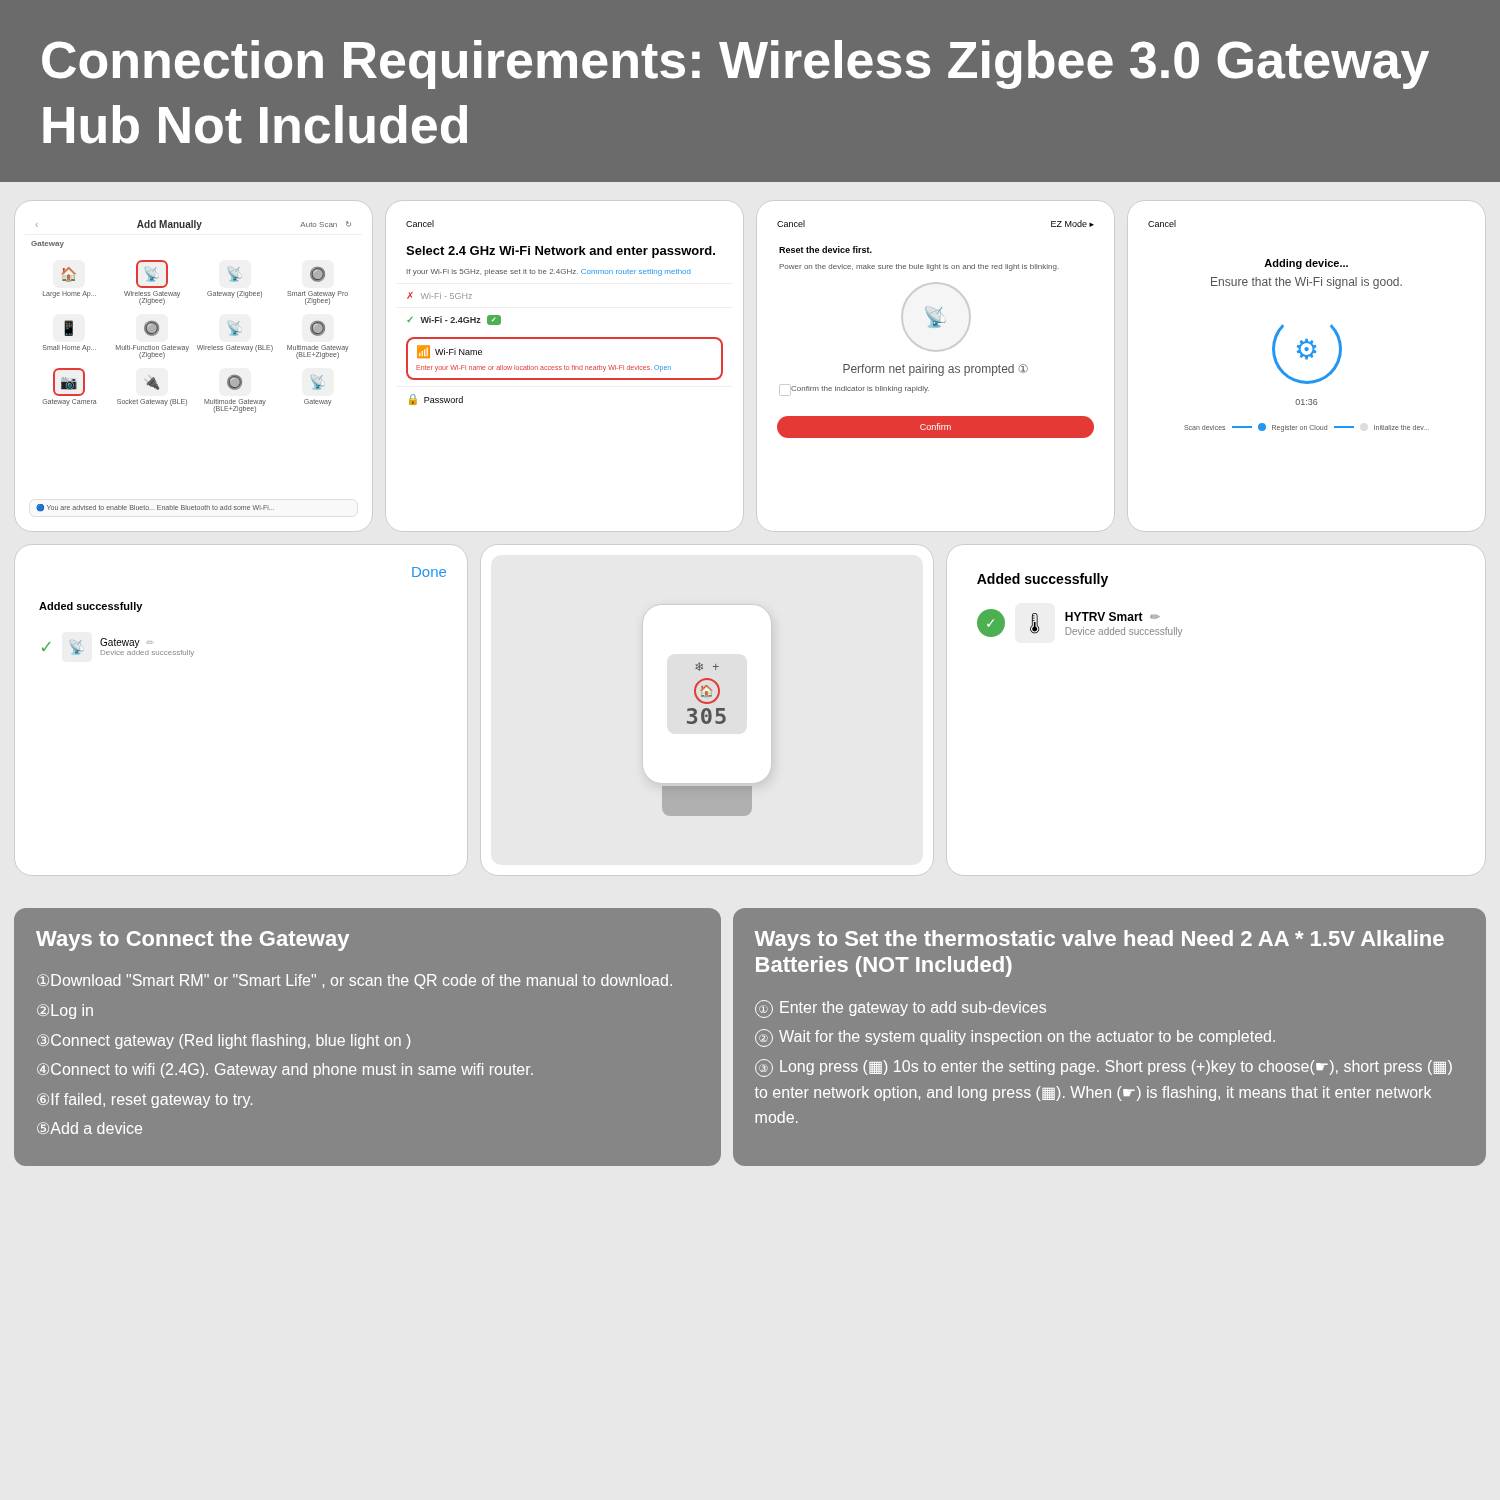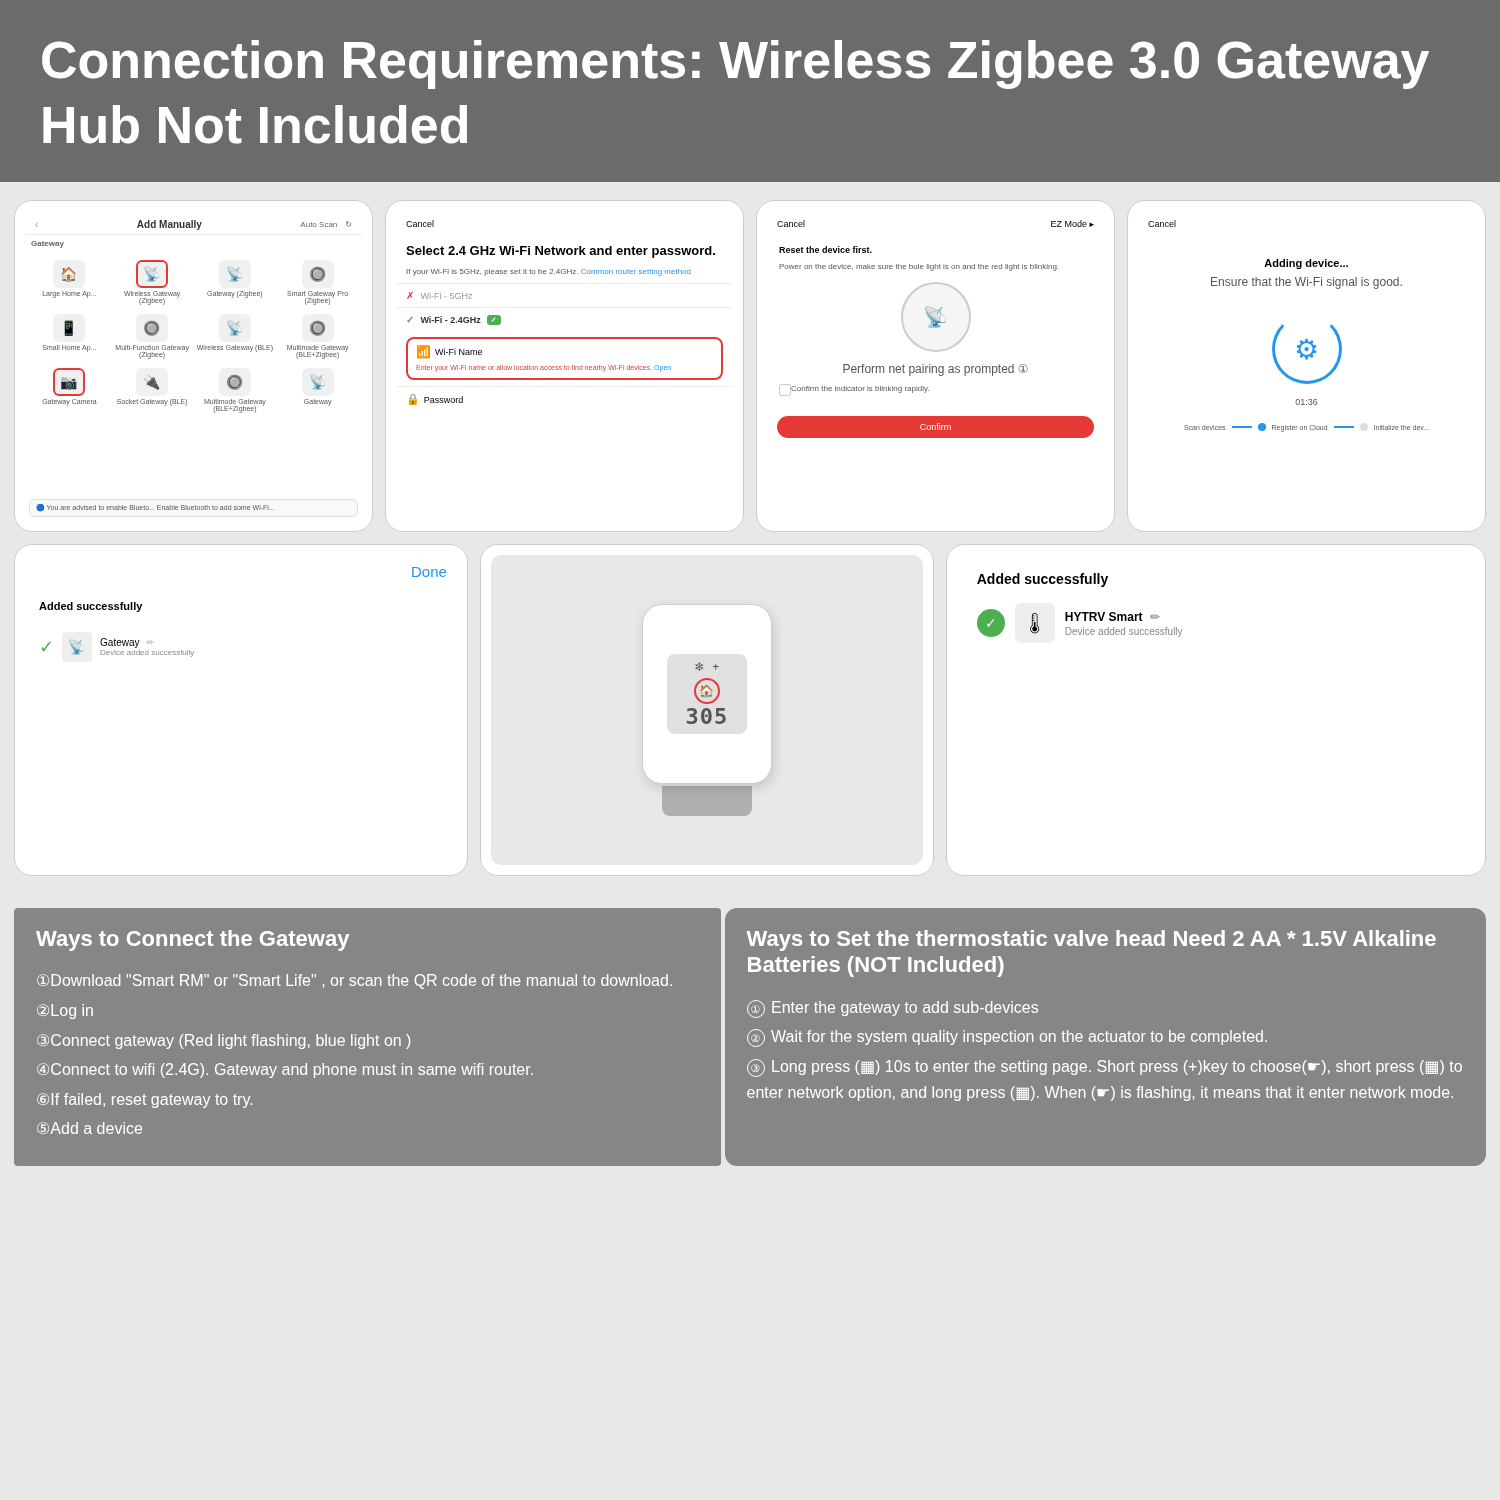--- a/index.html
+++ b/index.html
@@ -464,23 +464,23 @@
       width: 100%;
       display: flex;
       gap: 0;
       background: #e8e8e8;
       padding: 10px 14px 18px;
     }
 
     .bottom-left {
       flex: 0 0 48%;
       background: #868686;
-      border-radius: 4px;
+      border-radius: 12px;
       padding: 18px 22px 20px;
-      margin-right: 4px;
+      margin-right: 12px;
       color: white;
     }
 
     .bottom-right {
       flex: 1;
       background: #868686;
       border-radius: 12px;
       padding: 18px 22px 20px;
       color: white;
     }

